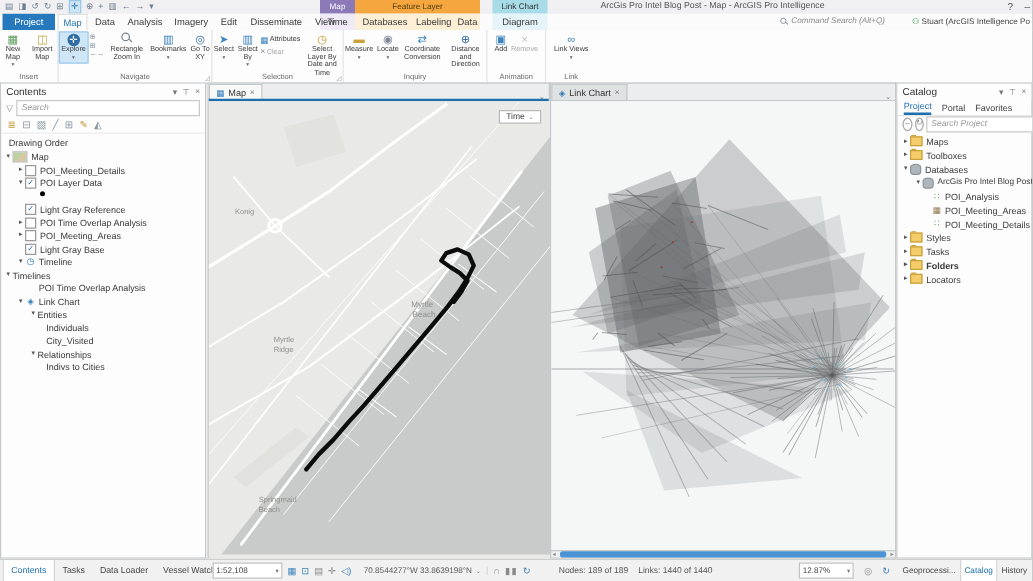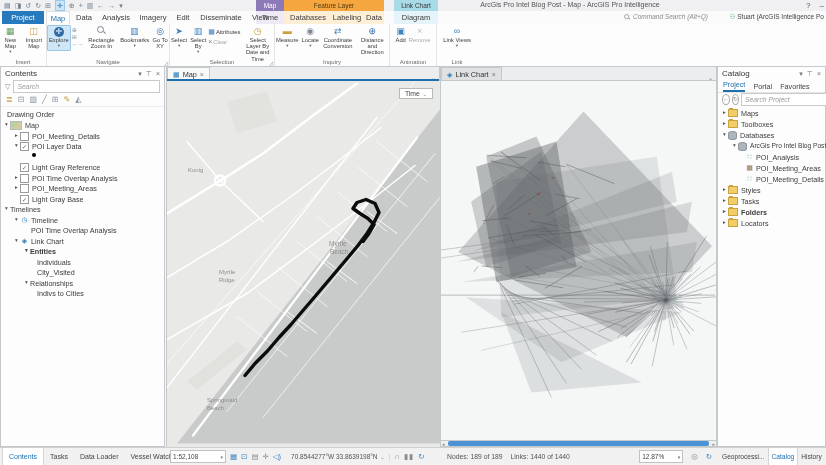--- a/index.html
+++ b/index.html
@@ -351,38 +351,38 @@
         </div>
       <div class="crow" style="padding-left:10px;">
           <span class="arrow">▸</span>
           <span class="cb"></span>
           <span>POI_Meeting_Areas</span>
         </div>
       <div class="crow" style="padding-left:17px;">
           <span class="cb">✓</span>
           <span>Light Gray Base</span>
         </div>
-      <div class="crow">
-          <span class="arrow">▾</span>
-          <span>Timelines</span>
-        </div>
       <div class="crow" style="padding-left:10px;">
           <span class="arrow">▾</span>
           <span class="tic">◷</span>
           <span>Timeline</span>
         </div>
+      <div class="crow">
+          <span class="arrow">▾</span>
+          <span>Timelines</span>
+        </div>
       <div class="crow" style="padding-left:28px;">
           <span>POI Time Overlap Analysis</span>
         </div>
       <div class="crow" style="padding-left:10px;">
           <span class="arrow">▾</span>
           <span class="tic">◈</span>
           <span>Link Chart</span>
         </div>
-      <div class="crow" style="padding-left:20px;font-weight:bold;">
+      <div class="crow" style="padding-left:20px;">
           <span class="arrow">▾</span>
           <span>Entities</span>
         </div>
       <div class="crow" style="padding-left:34px;">
           <span>Individuals</span>
         </div>
       <div class="crow" style="padding-left:34px;">
           <span>City_Visited</span>
         </div>
       <div class="crow" style="padding-left:20px;">

